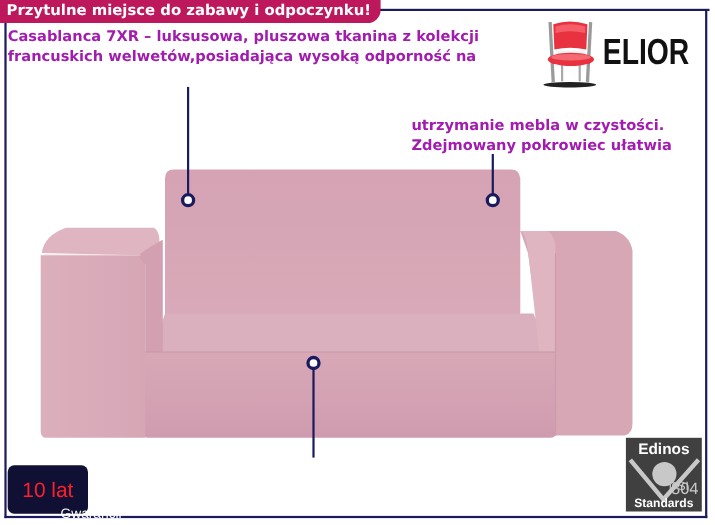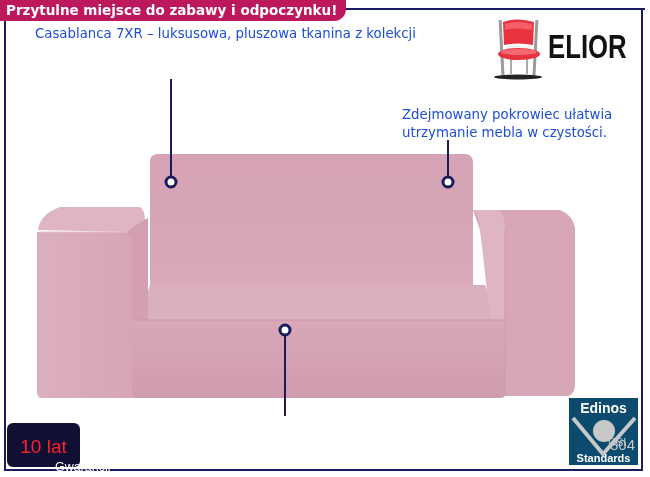--- a/index.html
+++ b/index.html
@@ -1,50 +1,51 @@
 <!DOCTYPE html>
 <html><head>
   <meta charset="utf-8">
   <style>
     * { box-sizing: border-box; margin: 0; padding: 0; }
     body { width: 650px; height: 477px; background: #ffffff; position: relative; overflow: hidden; font-family: "DejaVu Sans", sans-serif; }
     .frame { position: absolute; left: 4px; top: 9px; width: 639px; height: 462px; border: 2px solid #1a1a5e; border-top: none; }
     .frame-top { position: absolute; left: 340px; top: 8px; width: 305px; height: 2px; background: #1a1a5e; }
     .header { position: absolute; left: 0; top: 0; height: 21px; width: 346px; background: #be185d; color: #fff; font-weight: bold; font-size: 13.5px; line-height: 20px; padding-left: 6px; border-bottom-right-radius: 12px; white-space: nowrap; }
-    .text { position: absolute; color: #1d4ed8; font-weight: normal; font-size: 13.3px; line-height: 18px; white-space: nowrap; padding-left: 28px; }
+    .text { position: absolute; color: #a21caf; font-weight: bold; font-size: 13.3px; line-height: 18px; white-space: nowrap; }
     .t1 { left: 7px; top: 25px; }
     .t2 { left: 374px; top: 106px; }
     .t3 { left: 142px; top: 419px; }
     .logo { position: absolute; left: 490px; top: 10px; width: 150px; height: 70px; }
     .logo-text { position: absolute; left: 548px; top: 28px; font-family: "Liberation Sans", sans-serif; font-weight: bold; font-size: 33px; letter-spacing: 0px; color: #111; transform: scaleX(0.78); transform-origin: left top; }
     .badge10 { position: absolute; left: 7px; top: 423px; width: 73px; height: 44px; background: #101035; border-radius: 6px; text-align: center; }
     .badge10 .b1 { color: #ff1f2a; font-family: Liberation Sans, sans-serif; font-size: 19px; line-height: 24px; display: block; margin-top: 12px; }
     .badge10 .b2 { color: #fff; font-family: "Liberation Sans", sans-serif; font-size: 12.5px; line-height: 16px; display: block; padding-left: 48px; }
-    .edinos { position: absolute; left: 569px; top: 398px; width: 69px; height: 67px; background: #0c4a6e; overflow: hidden; }
+    .edinos { position: absolute; left: 569px; top: 398px; width: 69px; height: 67px; background: #404040; overflow: hidden; }
     .edinos .e-top { position: absolute; left: 0; top: 2px; width: 100%; text-align: center; color: #fff; font-family: "Liberation Sans", sans-serif; font-weight: bold; font-size: 14px; }
     .edinos .e-bot { position: absolute; left: 0; bottom: 1px; width: 100%; text-align: center; color: #fff; font-family: "Liberation Sans", sans-serif; font-weight: bold; font-size: 11px; }
     .edinos .e-dsi { position: absolute; left: 3px; top: 38px; color: #c8c8c8; font-family: "Liberation Sans", sans-serif; font-size: 11px; padding-left: 36px; }
     .edinos .e-804 { position: absolute; right: 3px; top: 38px; color: #c8c8c8; font-family: Liberation Sans, sans-serif; font-size: 15px; }
     .sofa { position: absolute; left: 0; top: 0; }
   </style>
 </head>
 <body>
 
 <div class="frame"></div>
 <div class="frame-top"></div>
 
 <div class="header">Przytulne miejsce do zabawy i odpoczynku!</div>
 
 <div class="text t1">
   <div>Casablanca 7XR – luksusowa, pluszowa tkanina z kolekcji</div>
+  <div>francuskich welwetów,posiadająca wysoką odporność na</div>
 </div>
 
 <div class="text t2">
+  <div>utrzymanie mebla w czystości.</div>
   <div>Zdejmowany pokrowiec ułatwia</div>
-  <div>utrzymanie mebla w czystości.</div>
 </div>
 
 <div class="text t3">
 </div>
 
 <svg class="sofa" width="650" height="477">
   <defs>
     <linearGradient id="backG" x1="0" y1="0" x2="0" y2="1">
       <stop offset="0" stop-color="#d5a3b3"></stop>
       <stop offset="1" stop-color="#d9aab9"></stop>

